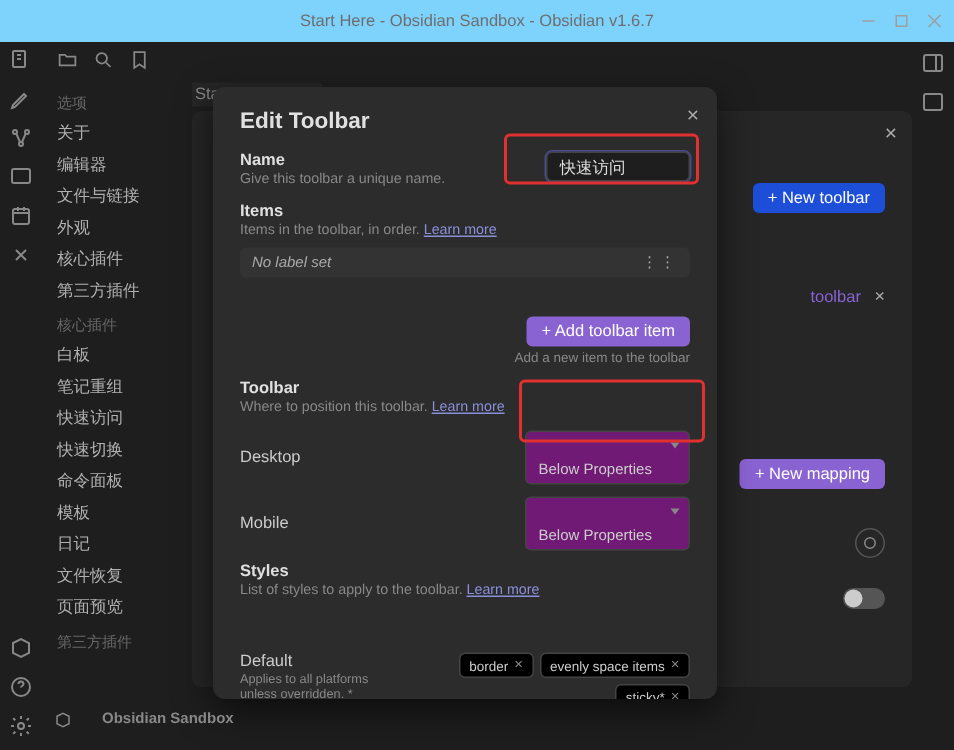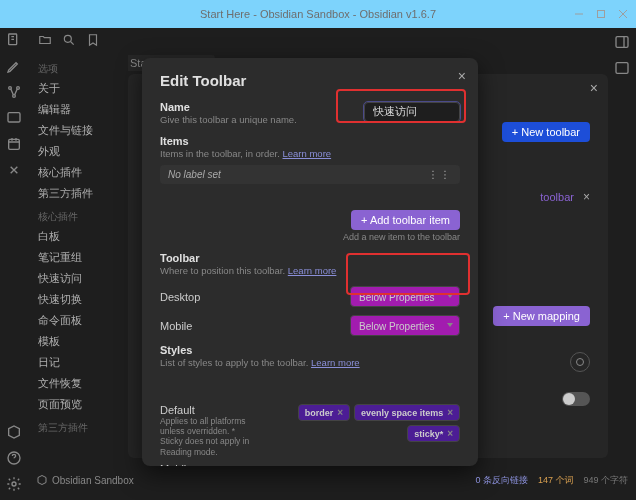--- a/index.html
+++ b/index.html
@@ -48,32 +48,32 @@
 .name-input { background: #1e1e1e; border: 1px solid #444; border-radius: 4px; padding: 3px 8px; font-size: 11px; color: #ddd; width: 96px; outline: 1px solid #4a4a8a; }
 .red-box { position: absolute; border: 2px solid #e03030; border-radius: 4px; pointer-events: none; }
 .red-name { left: 336px; top: 89px; width: 130px; height: 34px; }
 .red-add { left: 346px; top: 253px; width: 124px; height: 42px; }
 .nolabel { background: #333; border-radius: 4px; padding: 4px 8px; font-size: 10px; color: #aaa; font-style: italic; display: flex; justify-content: space-between; align-items: center; margin-top: 6px; }
 .dots { letter-spacing: 2px; font-style: normal; cursor: grab; }
 .add-item-row { margin-top: 26px; text-align: right; }
 .add-item-btn { background: #8a63d2; color: #fff; font-size: 11px; padding: 4px 10px; border-radius: 4px; cursor: pointer; display: inline-block; }
 .add-item-hint { font-size: 9px; color: #888; margin-top: 2px; display: block; text-align: right; }
 .setting-row { display: flex; justify-content: space-between; align-items: center; margin-bottom: 8px; font-size: 11px; color: #ccc; }
-.dropdown { background: #a21caf; border: 1px solid #444; border-radius: 4px; padding: 5px 20px 3px 8px; font-size: 10px; color: #ccc; position: relative; cursor: pointer; min-width: 110px; }
+.dropdown { background: #701a75; border: 1px solid #444; border-radius: 4px; padding: 20px 20px 3px 8px; font-size: 10px; color: #ccc; position: relative; cursor: pointer; min-width: 110px; }
 .dropdown::after { content: ""; position: absolute; right: 6px; top: 7px; width: 0; height: 0; border-left: 3px solid transparent; border-right: 3px solid transparent; border-top: 4px solid #888; }
 .chips { display: flex; flex-wrap: wrap; gap: 4px; justify-content: flex-end; }
-.chip { background: #4c1d95; border: 1px solid #444; border-radius: 4px; padding: 2px 6px; font-size: 9px; color: #ccc; display: flex; align-items: center; gap: 4px; font-weight: bold; }
+.chip { background: #000000; border: 1px solid #444; border-radius: 4px; padding: 2px 6px; font-size: 9px; color: #ccc; display: flex; align-items: center; gap: 4px; }
 .chip .chip-x { font-size: 10px; color: #888; cursor: pointer; }
 .styles-row { display: flex; justify-content: space-between; align-items: flex-start; gap: 10px; margin-bottom: 6px; margin-top: 36px; }
 .styles-left { flex: 0 0 100px; }
 .styles-left .sl-title { font-size: 11px; color: #ccc; }
 .styles-left .sl-desc { font-size: 8.5px; color: #888; line-height: 1.2; }
 
 .vault-footer { position: absolute; left: 28px; bottom: 0; right: 0; height: 40px; display: flex; align-items: center; font-size: 10px; color: #888; padding: 0 8px; justify-content: space-between; }
-.vault-left { display: flex; align-items: flex-end; gap: 4px; }
+.vault-left { display: flex; align-items: flex-start; gap: 20px; font-weight: bold; }
 .vault-icon { width: 12px; height: 12px; cursor: pointer; }
 .status-right { display: flex; align-items: center; gap: 10px; font-size: 9px; color: #777; }
 .status-right .purple { color: #8a8fd9; }
 .status-right .orange { color: #d9a050; }
 svg { display: block; }
 </style>
 </head>
 <body>
 
 <div class="titlebar">
@@ -287,18 +287,13 @@
 <div class="red-box red-name"></div>
 <div class="red-box red-add"></div>
 
 <div class="vault-footer">
   <div class="vault-left">
     <svg class="vault-icon" viewBox="0 0 24 24" fill="none" stroke="currentColor" stroke-width="2">
         <path d="M4 7l8-4 8 4v10l-8 4-8-4V7z"></path>
       </svg>
     <span>Obsidian Sandbox</span>
   </div>
-  <div class="status-right">
-    <span class="purple">0 条反向链接</span>
-    <span class="orange">147 个词</span>
-    <span>949 个字符</span>
-  </div>
 </div>
 
 </body></html>

